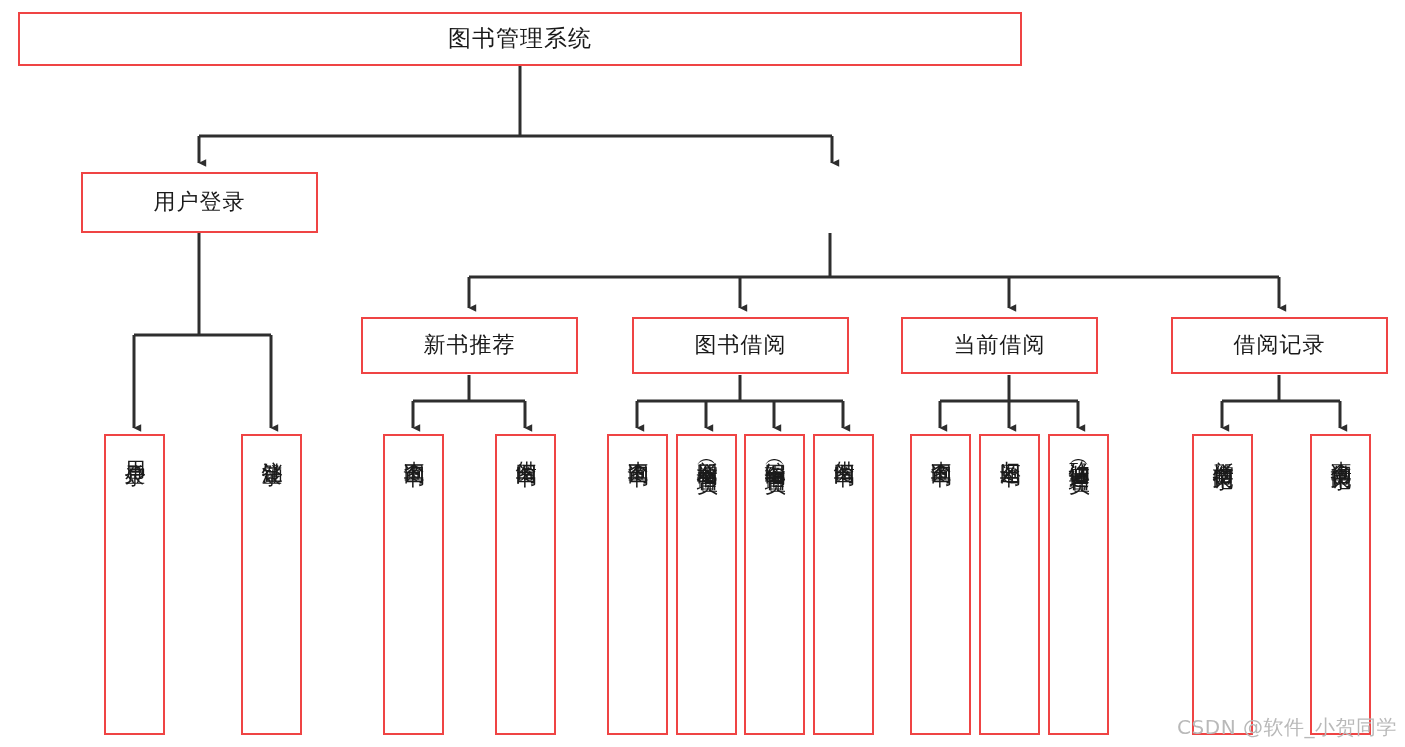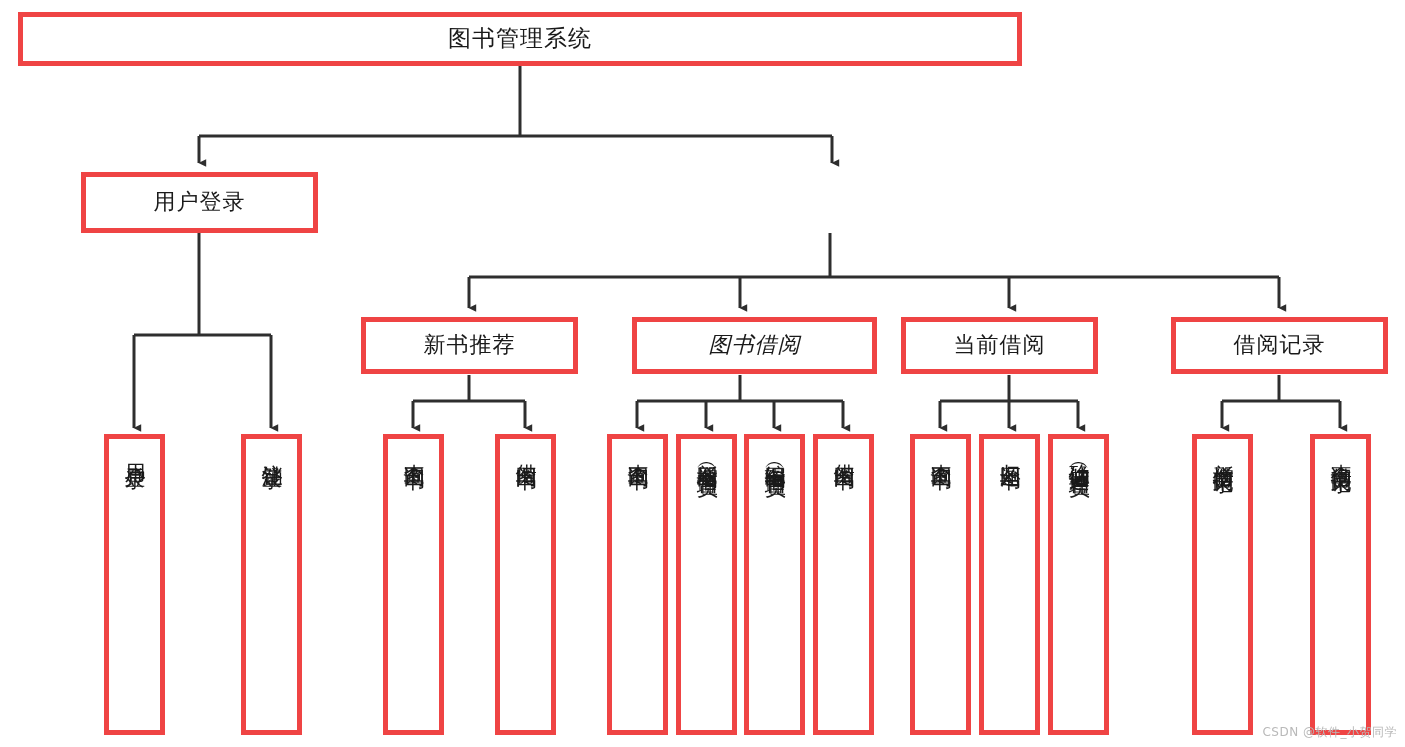--- a/index.html
+++ b/index.html
@@ -23,21 +23,21 @@
     left: 0;
     top: 0;
     width: 1405px;
     height: 747px;
     pointer-events: none;
   }
   .node {
     position: absolute;
     box-sizing: border-box;
     background: #ffffff;
-    border: 5px solid #ef4444;
+    border: 2px solid #ef4444;
     display: flex;
     align-items: center;
     justify-content: center;
     color: #1a1a1a;
   }
   .node-h {
     font-size: 22px;
     line-height: 1.2;
     letter-spacing: 1px;
     white-space: nowrap;
@@ -55,21 +55,21 @@
     font-size: 21px;
     line-height: 1.22;
     letter-spacing: 2px;
     white-space: nowrap;
     text-align: left;
   }
   #watermark {
     position: absolute;
     right: 8px;
     bottom: 6px;
-    font-size: 12px;
+    font-size: 20px;
     color: #b9b9b9;
     white-space: nowrap;
     letter-spacing: 0.5px;
     margin-left: 20px;
   }
 </style>
 </head>
 <body>
 
 <div id="diagram-root">
@@ -128,21 +128,21 @@
     <span>图书管理系统</span>
   </div>
 
   <div class="node node-h" style="left:81px; top:172px; width:237px; height:61px;">
     <span>用户登录</span>
   </div>
 
   <div class="node node-h" style="left:361px; top:317px; width:217px; height:57px;text-align:right;">
     <span>新书推荐</span>
   </div>
-  <div class="node node-h" style="left:632px; top:317px; width:245px; height:57px;font-style:italic;">
+  <div class="node node-h" style="left:632px; top:317px; width:217px; height:57px;">
     <span>图书借阅</span>
   </div>
   <div class="node node-h" style="left:901px; top:317px; width:197px; height:57px;">
     <span>当前借阅</span>
   </div>
   <div class="node node-h" style="left:1171px; top:317px; width:217px; height:57px;">
     <span>借阅记录</span>
   </div>
 
   <div class="node node-v" style="left:104px; top:434px; width:61px; height:301px;">

